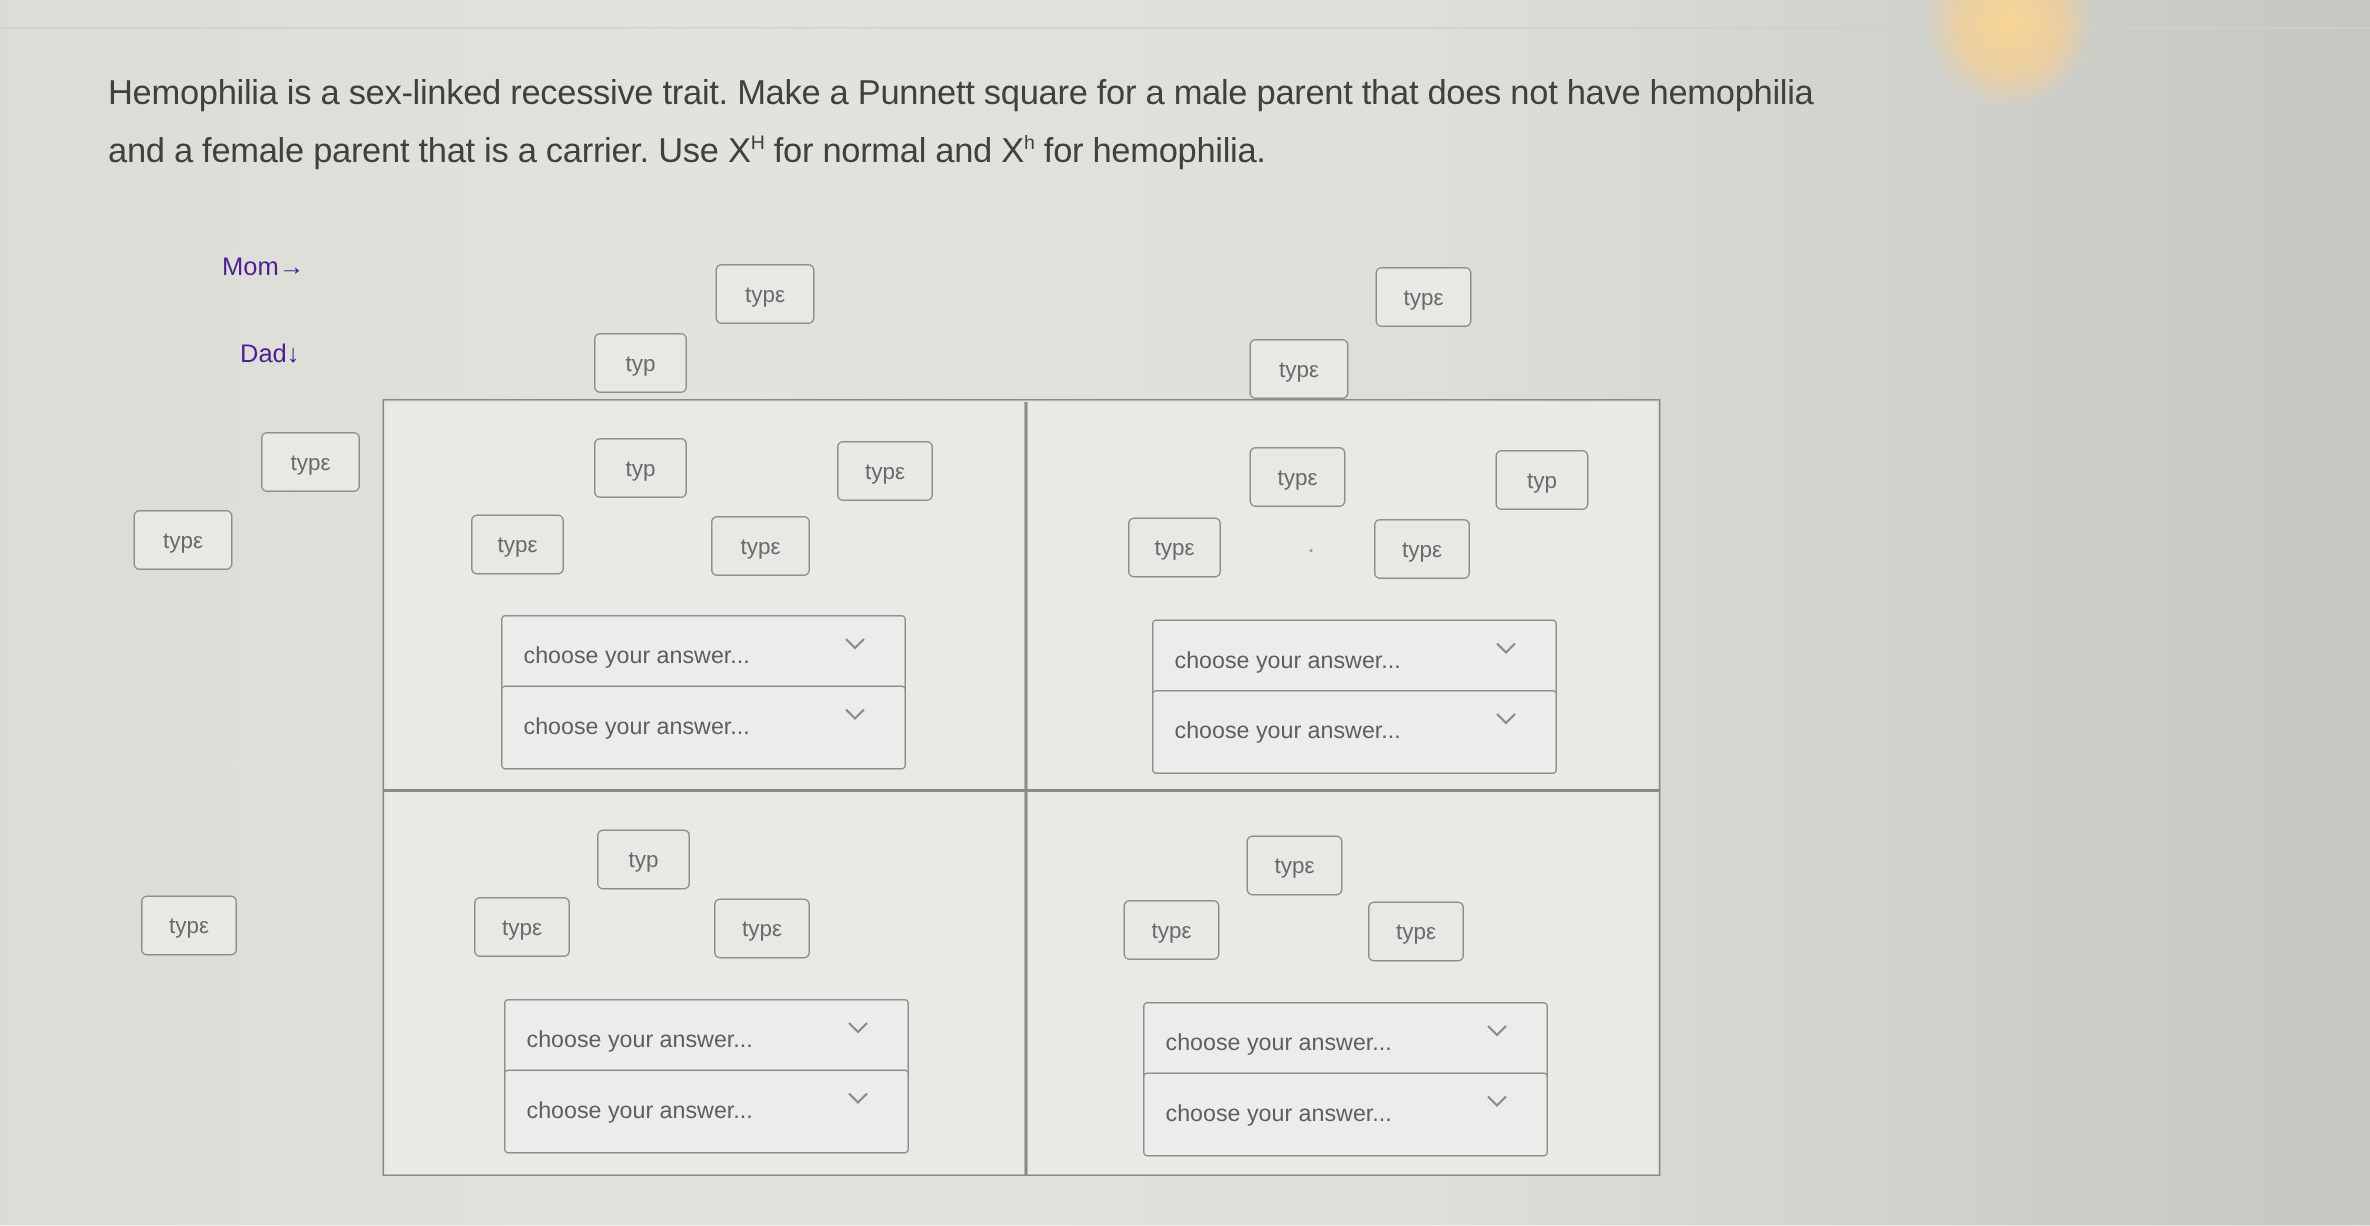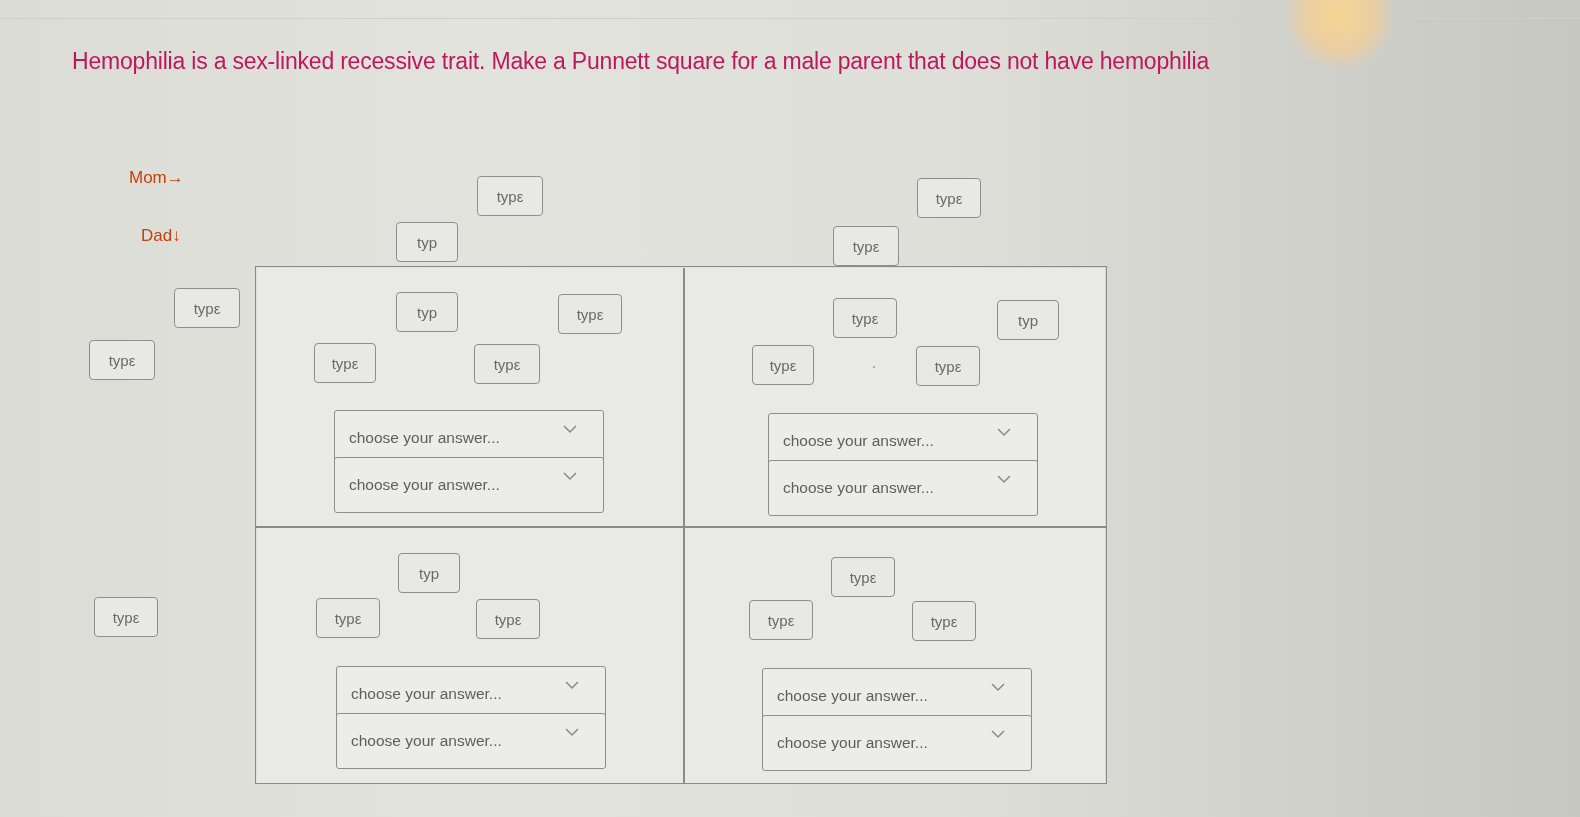--- a/index.html
+++ b/index.html
@@ -9,24 +9,24 @@
       font-family: "Liberation Sans", sans-serif; color:#4a4a4a;
     }
     .topline { position:absolute; left:0; top:18px; width:1580px; height:1px; background:#cfcfcb; }
     .glare {
       position:absolute; left:1285px; top:-40px; width:110px; height:110px; border-radius:50%;
       background: radial-gradient(circle at 50% 50%, rgba(255,214,140,0.85) 0%, rgba(255,206,130,0.55) 45%, rgba(255,230,190,0) 72%);
     }
     .scroll-stub { position:absolute; right:0; top:0; width:60px; height:14px; background:#c9c9c4; border-radius:0 0 0 6px; }
     .question {
       position:absolute; left:72px; top:44px; width:1480px;
-      font-size:23px; line-height:34px; color:#be185d; letter-spacing:-0.2px;
+      font-size:23px; line-height:34px; color:#404040; letter-spacing:-0.2px;
     }
     .question sup { font-size:13px; vertical-align:9px; }
-    .label { position:absolute; font-size:17px; color:#c2410c; }
+    .label { position:absolute; font-size:17px; color:#4c1d95;margin-left:19px; }
     .tbox {
       position:absolute; height:40px; border:1.5px solid #8e8e8e; border-radius:4px;
       background:#e8e8e5; box-sizing:border-box; font-size:15px; color:#6a6a6a;
       display:flex; align-items:center; justify-content:center; overflow:hidden;
     }
     .grid { position:absolute; left:255px; top:266px; width:852px; height:518px; border:1.5px solid #8a8a8a; box-sizing:border-box; }
     .vline { position:absolute; left:683px; top:268px; width:1.5px; height:516px; background:#8a8a8a; }
     .hline { position:absolute; left:256px; top:526px; width:850px; height:1.5px; background:#8a8a8a; }
     .cellbg { position:absolute; background:#e9e9e6; }
     .sel {
@@ -38,20 +38,21 @@
     .dot { position:absolute; width:2px; height:2px; background:#999; border-radius:1px; }
   </style>
 </head>
 <body>
 
 <div class="topline"></div>
 <div class="scroll-stub"></div>
 
 <div class="question">
   <div>Hemophilia is a sex-linked recessive trait. Make a Punnett square for a male parent that does not have hemophilia</div>
+  <div><span>and a female parent that is a carrier.  Use X</span><sup>H</sup><span> for normal and X</span><sup>h</sup><span> for hemophilia.</span></div>
 </div>
 <div class="glare"></div>
 
 <div class="label" style="left:129px;top:168px;">Mom→</div>
 <div class="label" style="left:141px;top:226px;">Dad↓</div>
 
 <div class="tbox" style="left:477px;top:176px;width:66px;">typε</div>
 <div class="tbox" style="left:396px;top:222px;width:62px;">typ</div>
 
 <div class="tbox" style="left:917px;top:178px;width:64px;">typε</div>

